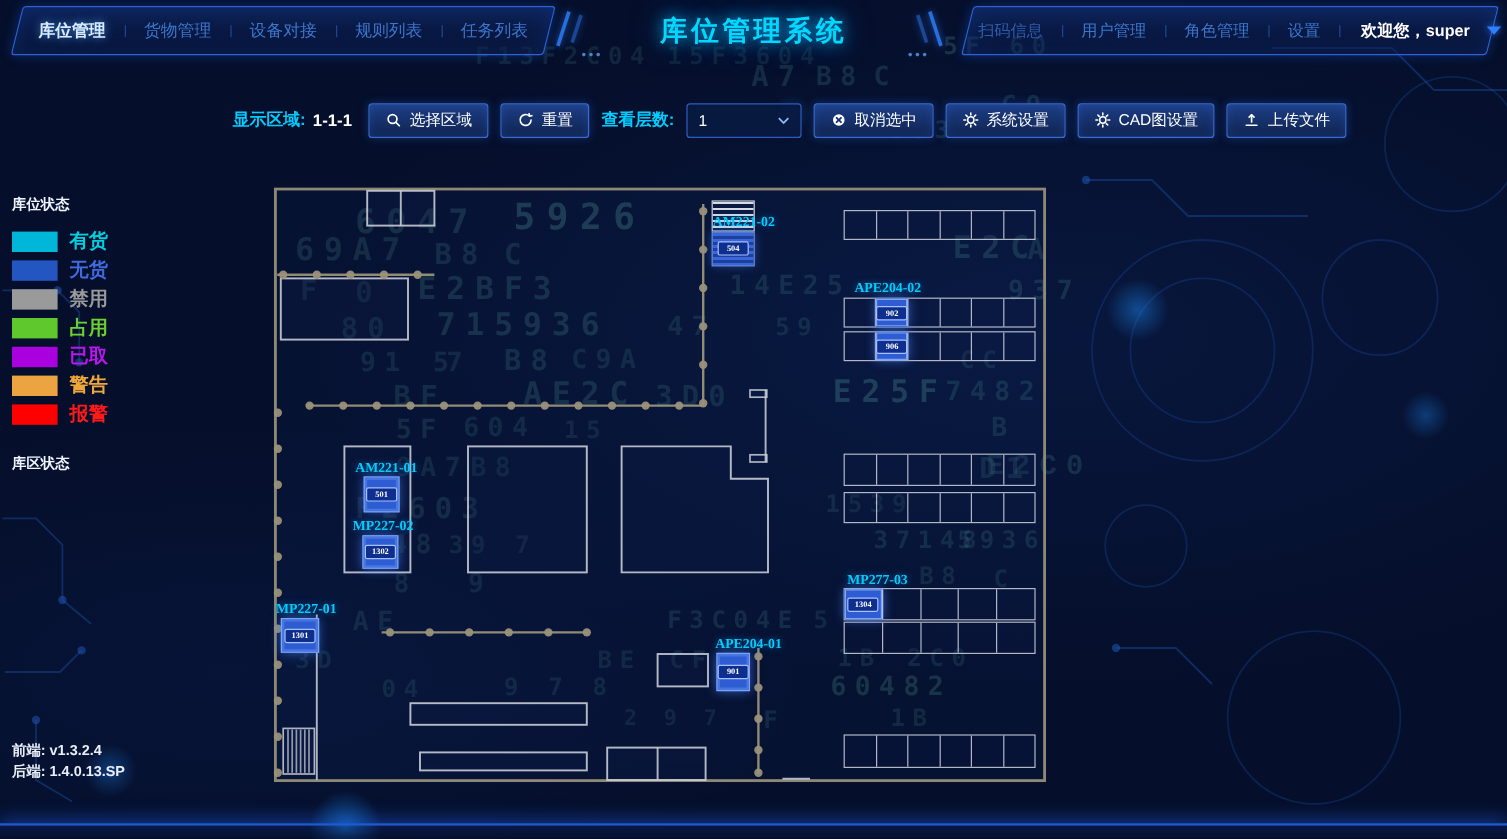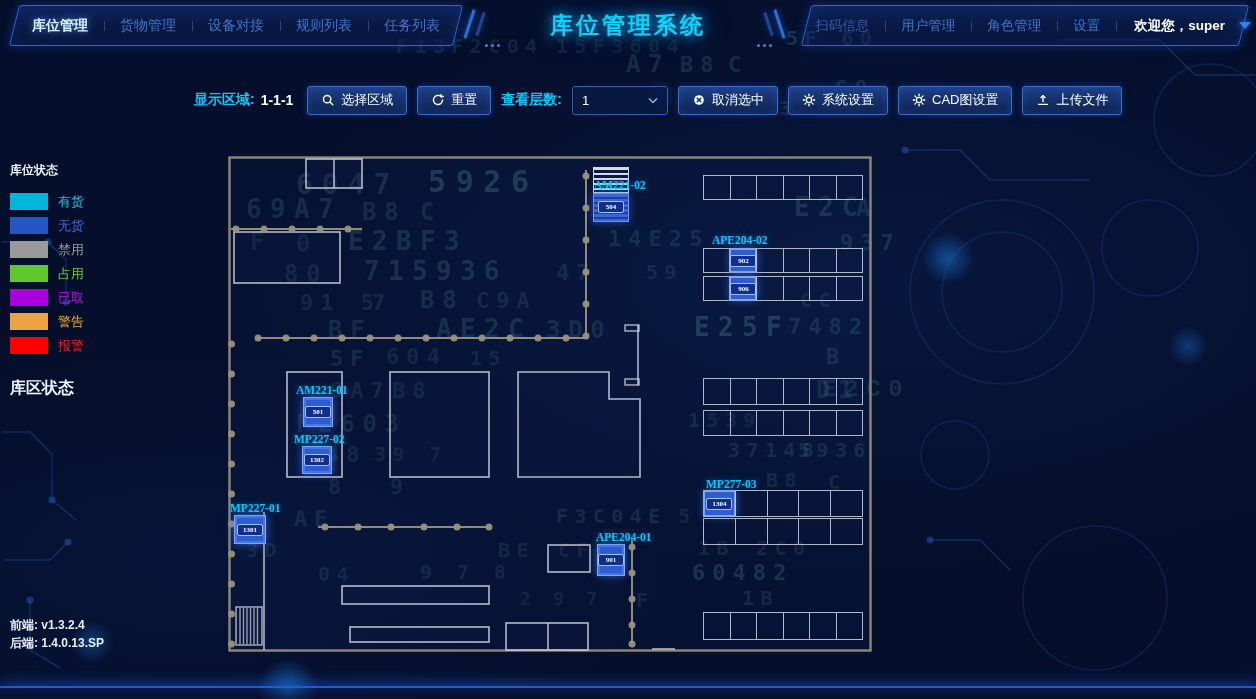--- a/index.html
+++ b/index.html
@@ -65,22 +65,22 @@
     background:rgba(9,26,66,.92);border:1px solid #2c5cc0;border-radius:3px;cursor:pointer;
     padding:0 9px;box-sizing:border-box;}
   .select .val{color:#fff;font-size:13px;}
 
   
   .legend{position:absolute;left:10px;top:162px;width:130px;}
   .lg-title{font-size:12px;font-weight:bold;color:#eef3ff;margin:0 0 14px 0;}
   .lg-rows{display:flex;flex-direction:column;gap:7px;}
   .lg-row{display:flex;align-items:center;gap:10px;height:17px;}
   .lg-swatch{width:38px;height:17px;flex:none;}
-  .lg-label{font-size:13px;font-weight:normal;}
-  .lg-title2{font-size:16px;font-weight:bold;color:#eef3ff;margin:24px 0 16px 0;}
+  .lg-label{font-size:16px;font-weight:bold;}
+  .lg-title2{font-size:12px;font-weight:bold;color:#eef3ff;margin:24px 0 16px 0;}
   .lg-rows2{display:flex;flex-direction:column;gap:14px;}
   .lg-row2{display:flex;align-items:center;gap:10px;height:16px;}
   .lg-line{width:22px;height:5px;border-radius:2px;flex:none;}
   .versions{position:absolute;left:10px;top:616px;font-size:12px;font-weight:bold;color:#e9eefb;line-height:18px;}
 
   
   .map{position:absolute;left:228px;top:156px;width:644px;height:496px;background:rgba(28,60,140,.08);}
   .plan{position:absolute;left:0;top:0;}
   .wall{fill:none;stroke:var(--wall-tan);stroke-width:2.4;opacity:.92;}
   .room{fill:rgba(16,34,82,.22);stroke:var(--grid-white);stroke-width:1.6;opacity:.88;}

